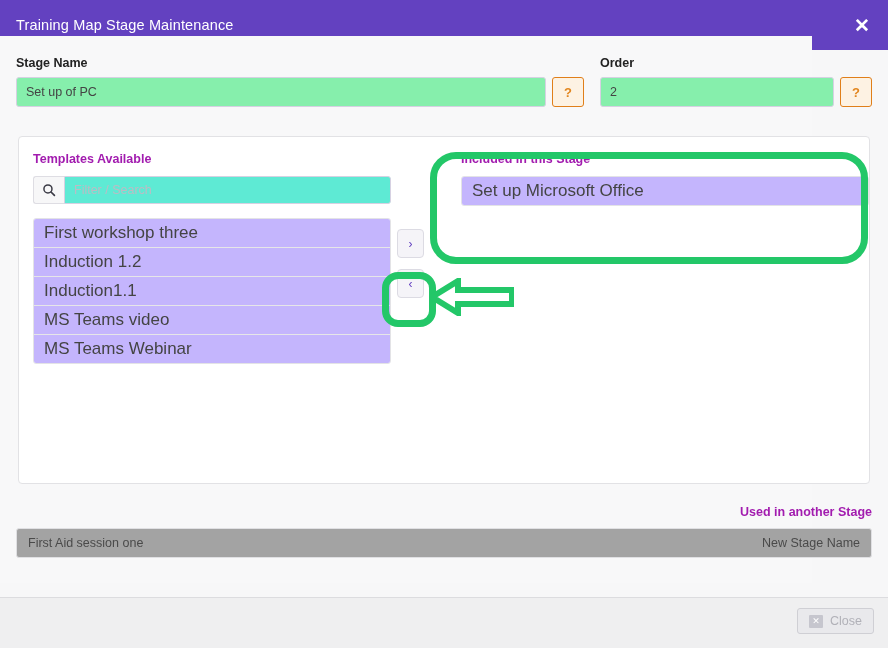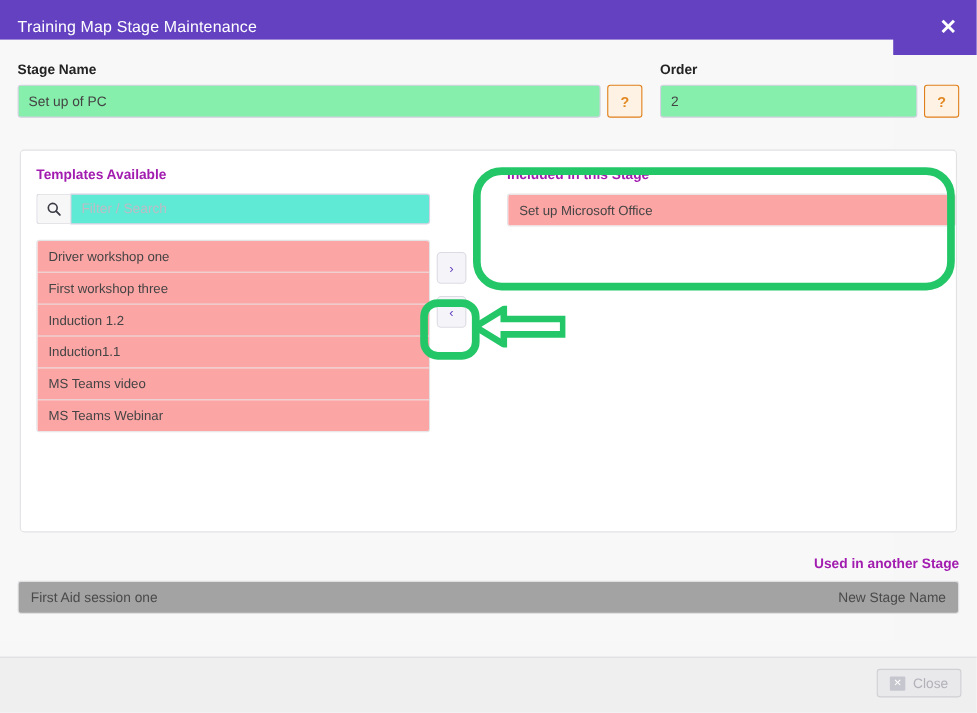--- a/index.html
+++ b/index.html
@@ -164,23 +164,23 @@
     margin-top: 14px;
     border: 1px solid #e3e3e6;
     border-radius: 3px;
     overflow: hidden;
     background: #ffffff;
   }
   .list-item {
     height: 28px;
     line-height: 28px;
     padding: 0 10px;
-    font-size: 12px;
+    font-size: 17px;
     color: #444;
-    background: #fca5a5;
+    background: #c4b5fd;
     border-bottom: 1px solid #e6e6e8;
     cursor: pointer;
     white-space: nowrap;
     overflow: hidden;
     text-overflow: ellipsis;
   }
   .list-item:last-child { border-bottom: none; }
 
   
   .transfer-col {
@@ -346,21 +346,20 @@
         <span class="search-icon-box">
           <svg width="14" height="14" viewBox="0 0 16 16" aria-hidden="true">
             <circle cx="6.8" cy="6.8" r="4.6" fill="none" stroke="#3b3b46" stroke-width="1.7"></circle>
             <line x1="10.3" y1="10.3" x2="14.2" y2="14.2" stroke="#3b3b46" stroke-width="1.9" stroke-linecap="round"></line>
           </svg>
         </span>
         <input class="search-input" type="text" placeholder="Filter / Search" style="">
       </div>
 
       <div class="list" id="templates-list">
-          <div class="list-item">Driver workshop one</div>
           <div class="list-item">First workshop three</div>
           <div class="list-item">Induction 1.2</div>
           <div class="list-item">Induction1.1</div>
           <div class="list-item">MS Teams video</div>
           <div class="list-item">MS Teams Webinar</div>
         </div>
     </div>
 
     <div class="transfer-col">
       <button class="transfer-btn">›</button>

